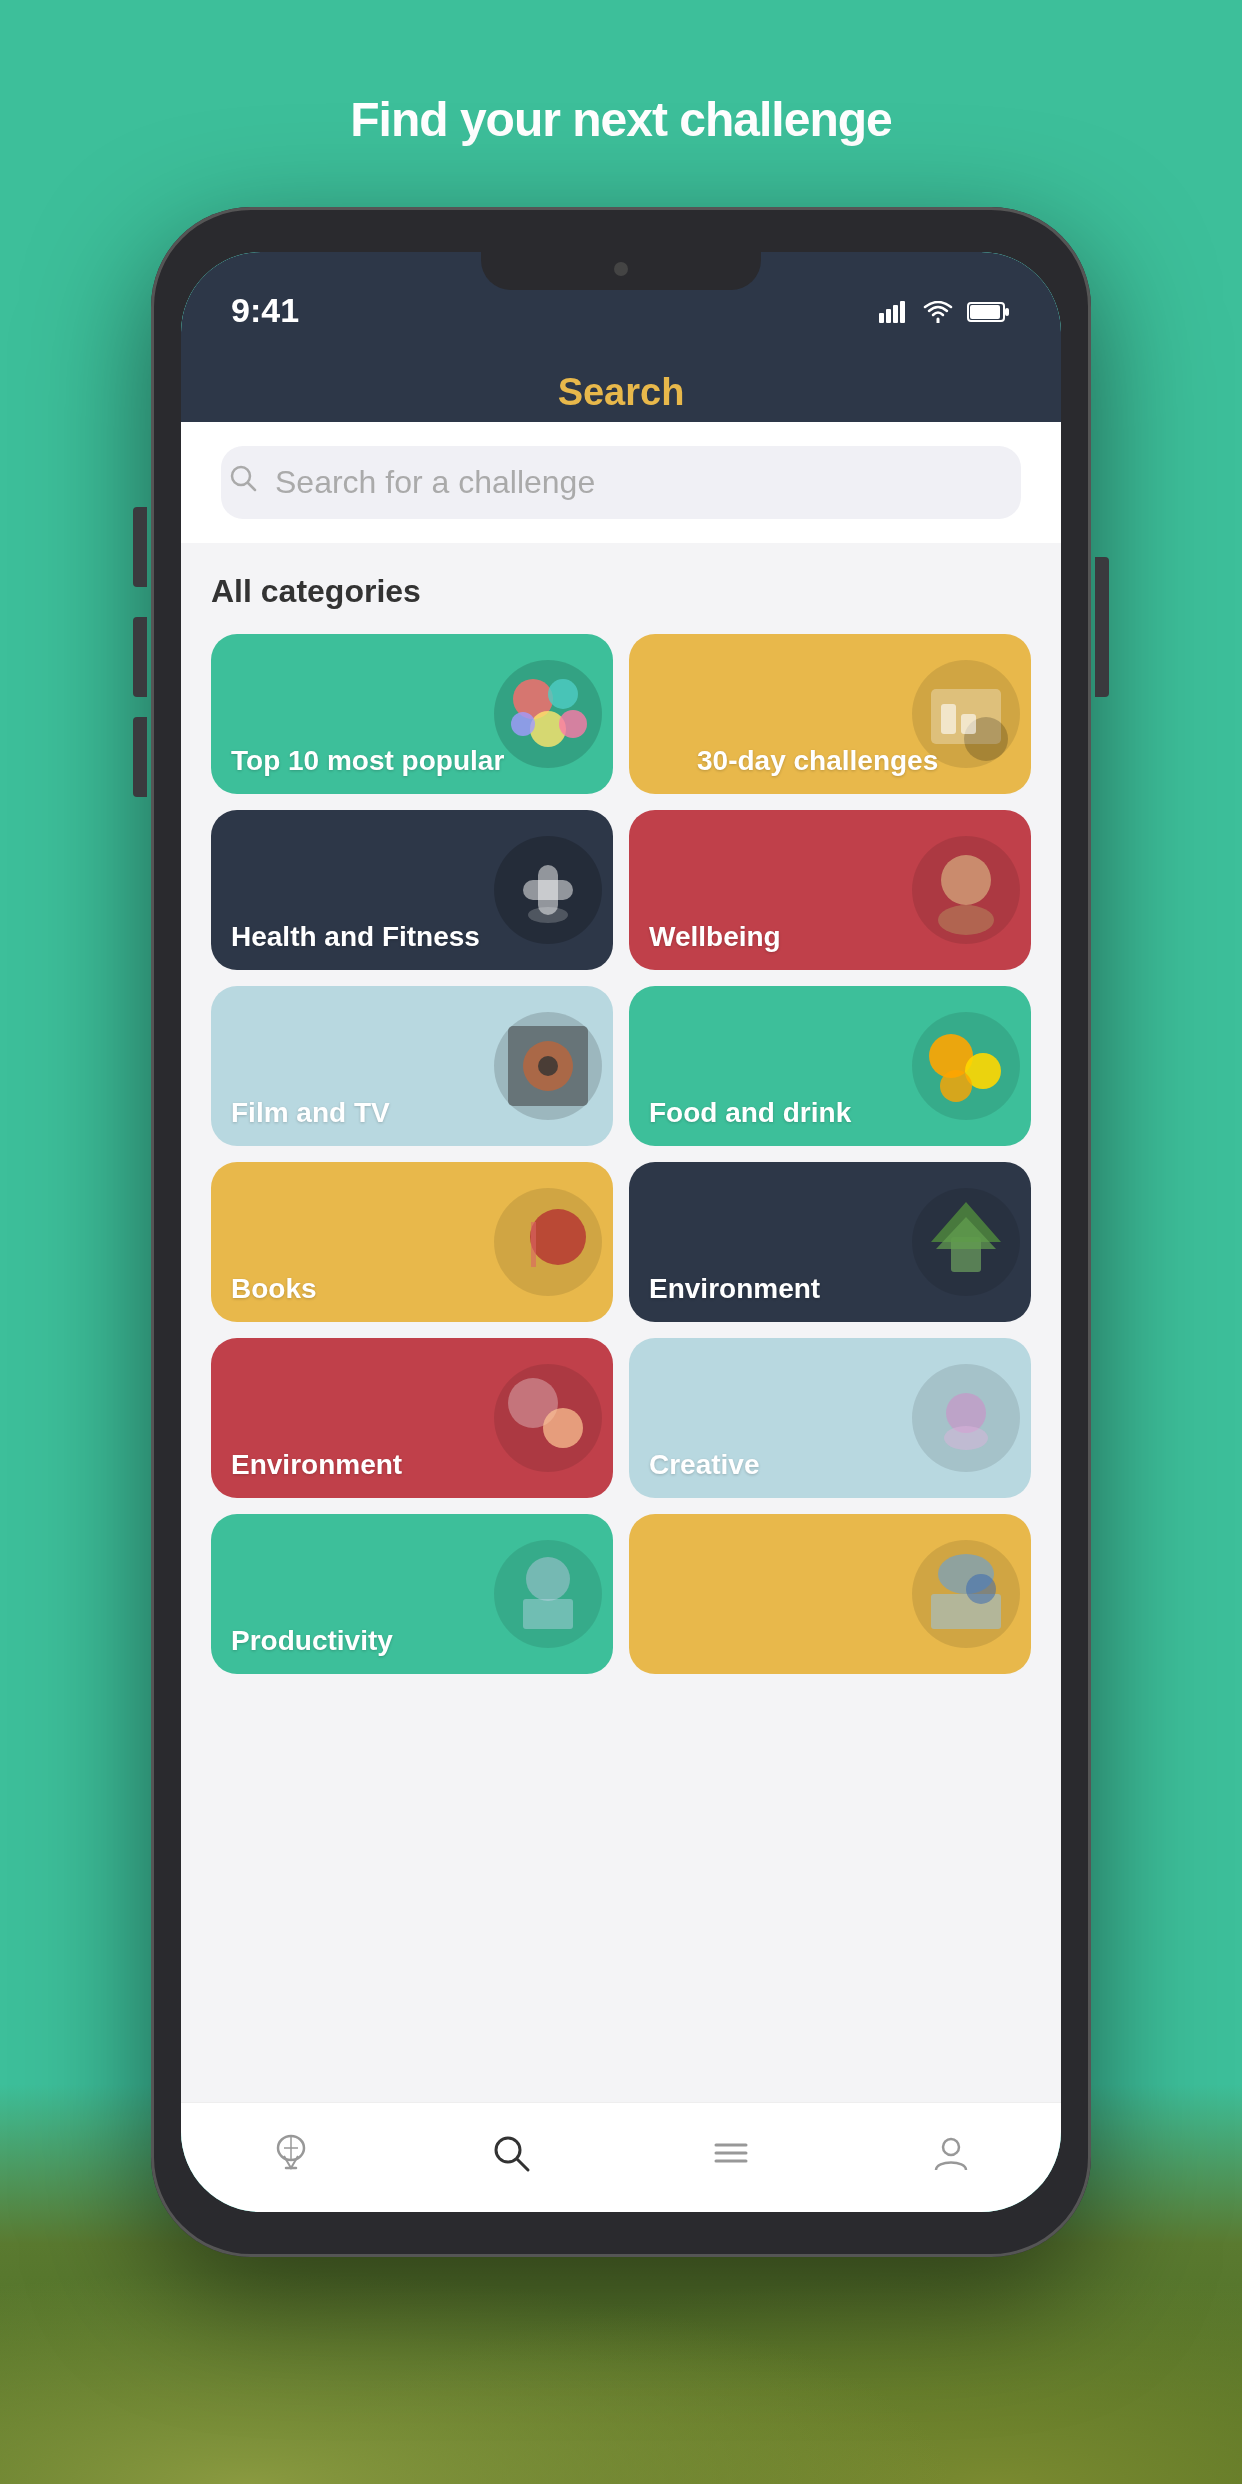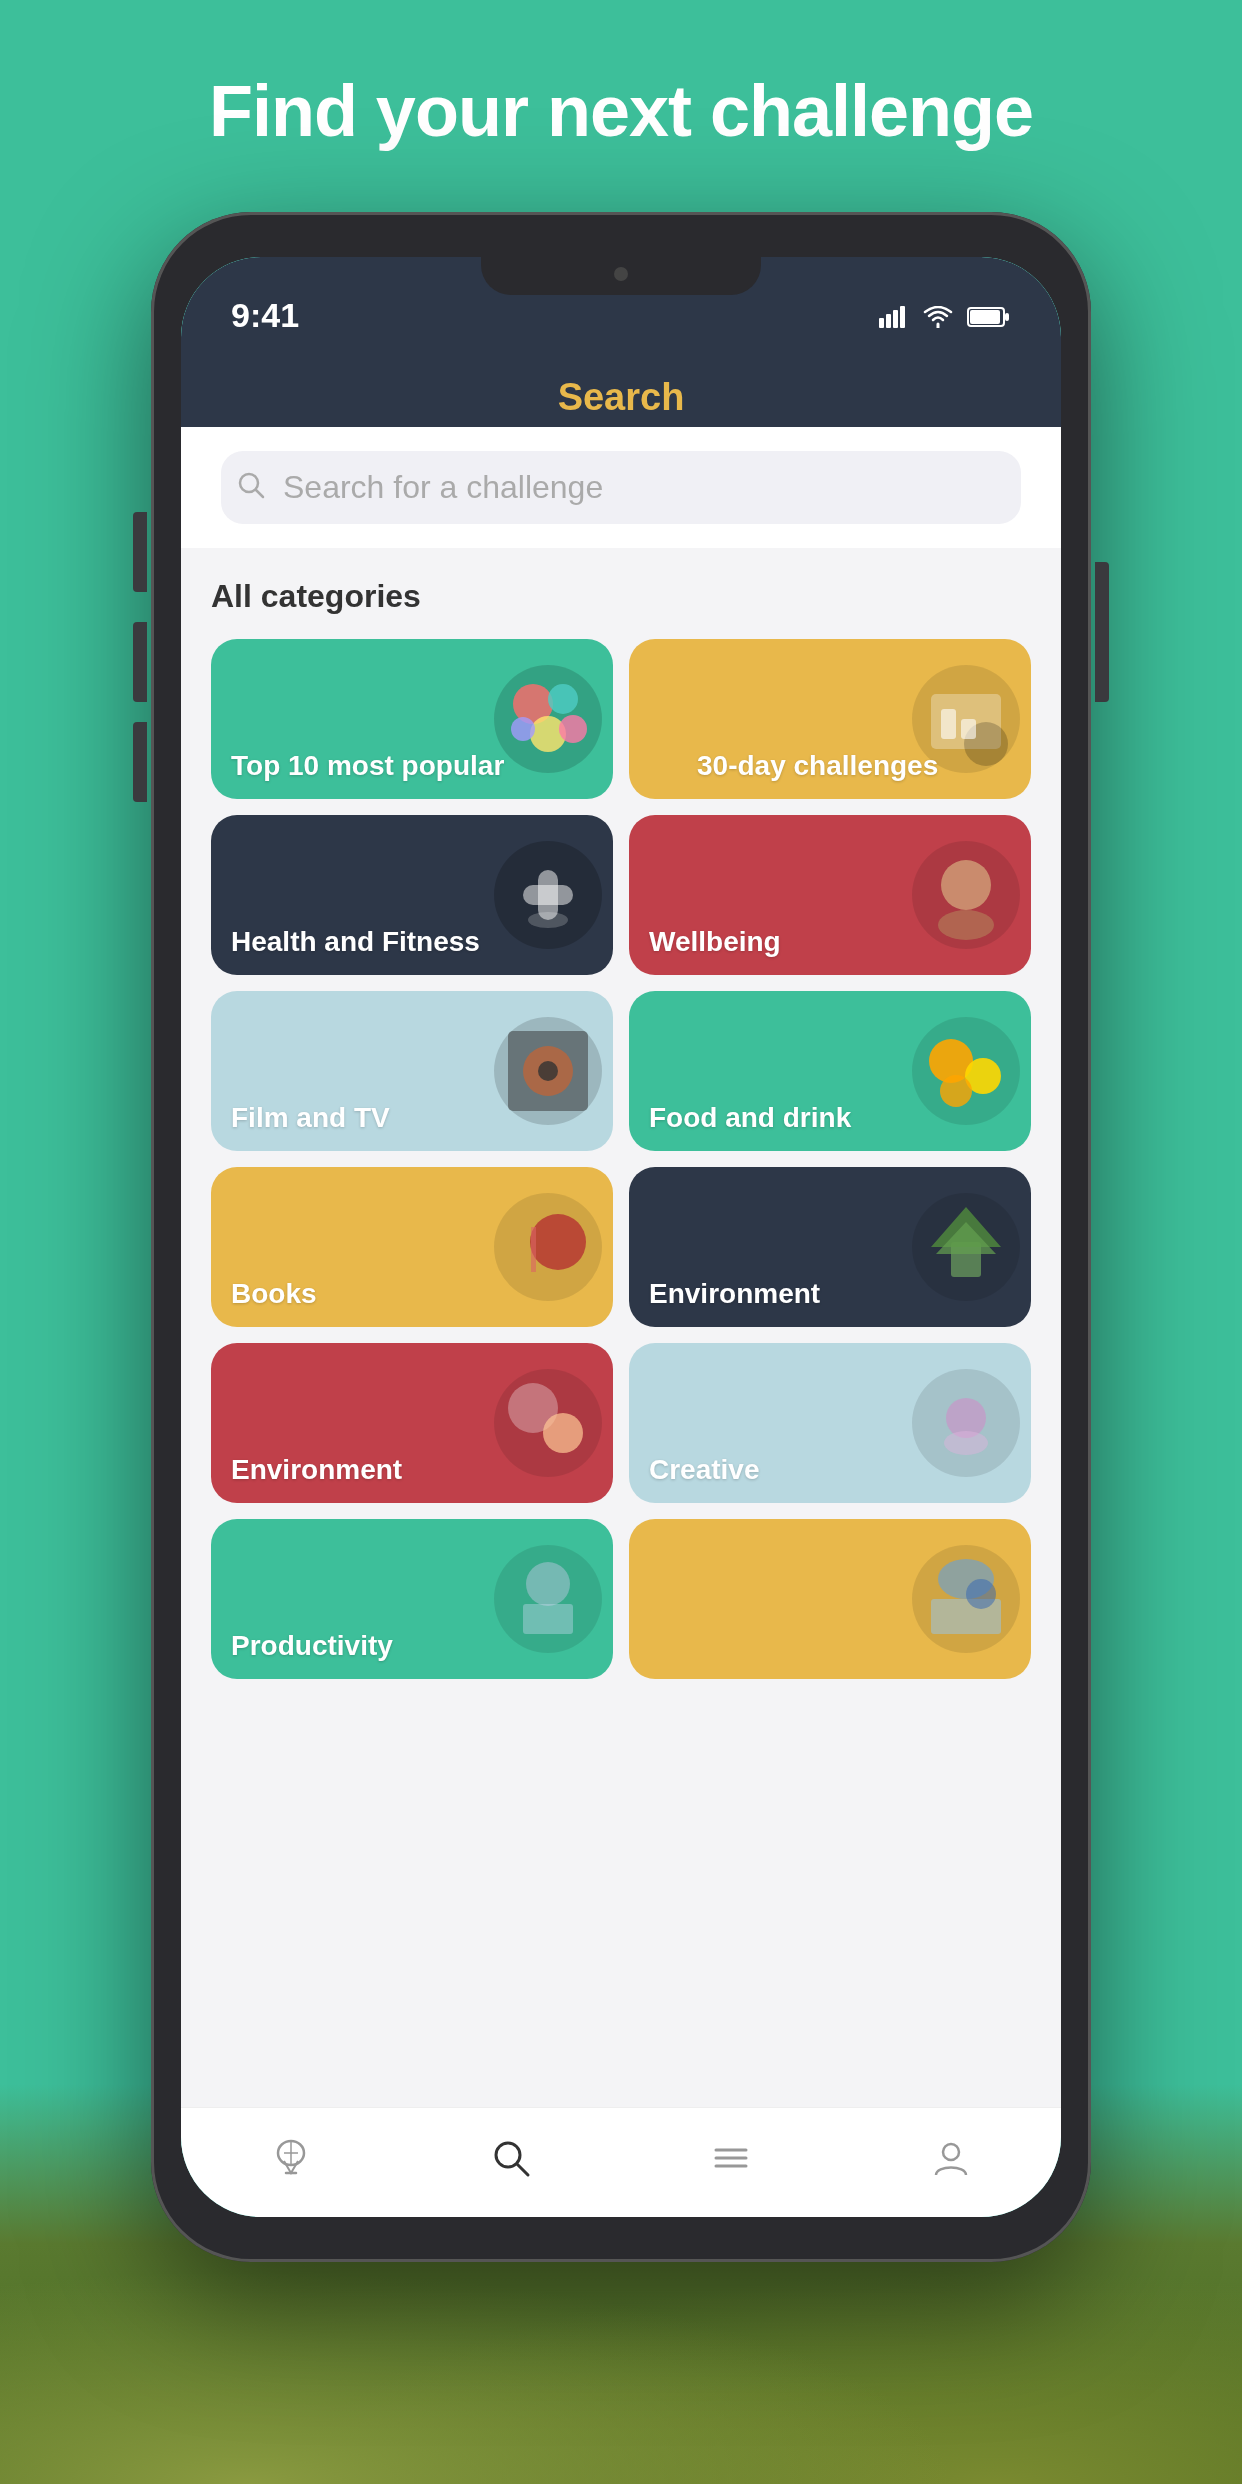--- a/index.html
+++ b/index.html
@@ -12,24 +12,24 @@
       font-family: -apple-system, BlinkMacSystemFont, 'Segoe UI', sans-serif;
       display: flex;
       flex-direction: column;
       align-items: center;
       overflow: hidden;
       position: relative;
     }
 
     .page-title {
       color: white;
-      font-size: 72px;
+      font-size: 48px;
       font-weight: 600;
       text-align: center;
-      margin-top: 70px;
+      margin-top: 92px;
       margin-bottom: 60px;
       letter-spacing: -1px;
     }
 
     
     .phone-shell {
       width: 940px;
       height: 2050px;
       background: #2a2a2e;
       border-radius: 100px;
@@ -148,22 +148,22 @@
     .search-container {
       background: white;
       padding: 24px 40px;
       flex-shrink: 0;
     }
 
     .search-bar {
       background: #f0f0f5;
       border-radius: 22px;
       display: flex;
-      align-items: flex-end;
-      padding: 18px 16px;
+      align-items: flex-start;
+      padding: 18px 8px;
       gap: 18px;
     }
 
     .search-icon-svg {
       color: #999;
       font-size: 30px;
     }
 
     .search-placeholder {
       color: #aaa;

